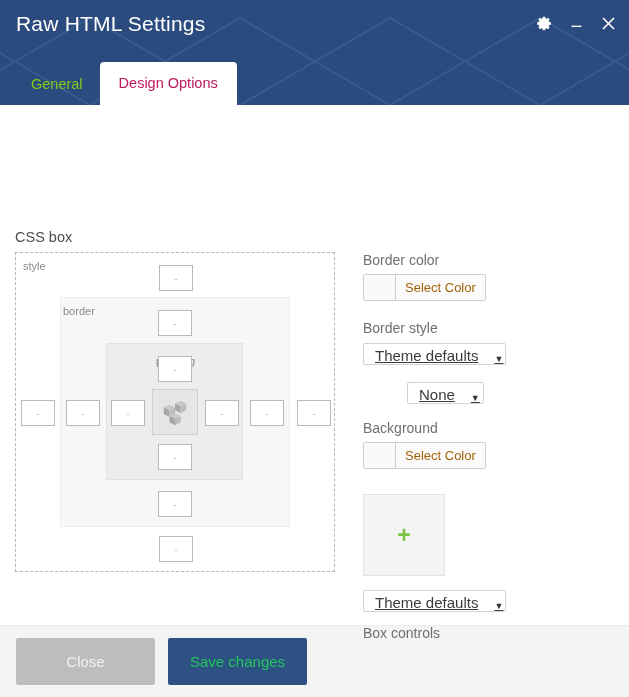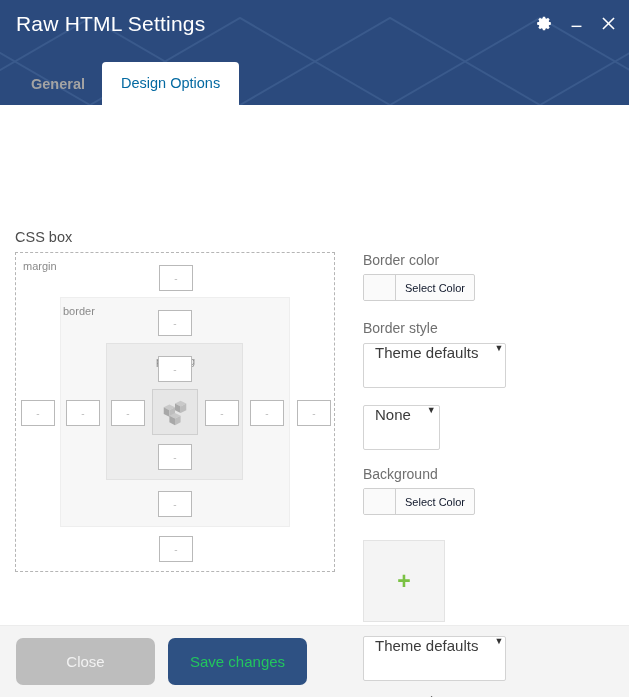--- a/index.html
+++ b/index.html
@@ -74,26 +74,26 @@
     z-index: 4;
   }
   .tab {
     padding: 13px 17px 14px 17px;
     font-size: 14.5px;
     cursor: pointer;
     line-height: 1;
     white-space: nowrap;
   }
   .tab.inactive {
-    color: #a3a3a3;
-    font-weight: bold;
+    color: #84cc16;
+    font-weight: normal;
     background: transparent;
   }
   .tab.active {
-    color: #0369a1;
+    color: #be185d;
     background: #ffffff;
     border-radius: 4px 4px 0 0;
     padding: 14px 19px 15px 19px;
   }
 
   
   .body {
     flex: 1 1 auto;
     position: relative;
     background: #ffffff;
@@ -206,47 +206,48 @@
   }
   .color-swatch {
     width: 32px;
     background: #fafafa;
     border-right: 1px solid #cfcfcf;
   }
   .color-text {
     padding: 0 9px;
     display: flex;
     align-items: center;
-    font-size: 11px;
-    color: #0f172a;
+    font-size: 13px;
+    color: #a16207;
     white-space: nowrap;
   }
 
   .sel {
     position: relative;
     display: inline-flex;
-    align-items: flex-start;
+    align-items: flex-end;
     border: 1px solid #d3d3d3;
     background: #ffffff;
-    height: 45px;
+    height: 22px;
     border-radius: 2px;
     cursor: pointer;
     padding: 0 11px;
     font-size: 15px;
     color: #3b3b3b;
+    text-decoration: underline;
   }
   .sel .sel-val { margin-right: 16px; white-space: nowrap; }
   .sel .caret {
     font-size: 9px;
     color: #333333;
     line-height: 1;
     margin-left: auto;
   }
   .sel.w-theme { width: 143px; }
-  .sel.w-none  { width: 77px; }
+  .sel.w-none  { width: 77px; margin-left: 44px; }
 
   .imagebox {
     width: 82px;
     height: 82px;
     background: #f4f4f4;
     border: 1px solid #e3e3e3;
     display: flex;
     align-items: center;
     justify-content: center;
     cursor: pointer;
@@ -264,21 +265,21 @@
     flex: 0 0 72px;
     background: #f4f4f4;
     border-top: 1px solid #ececec;
     display: flex;
     align-items: center;
     padding-left: 16px;
     gap: 13px;
   }
   .btn {
     border: none;
-    border-radius: 7px;
+    border-radius: 2px;
     font-size: 15px;
     cursor: pointer;
     font-family: "Liberation Sans", sans-serif;
     height: 47px;
   }
   .btn-close {
     background: #bdbdbd;
     color: #f2f2f2;
     width: 139px;
   }
@@ -328,21 +329,21 @@
       <div class="tab inactive">General</div>
       <div class="tab active">Design Options</div>
     </div>
   </div>
 
   <div class="body">
 
     <div class="section-title">CSS box</div>
 
     <div class="cssbox">
-      <div class="boxlabel label-margin">margin</div>
+      <div class="boxlabel label-margin">style</div>
 
       <input class="mini-input" style="left: 143px; top: 12px;" placeholder="-">
       <input class="mini-input" style="left: 143px; top: 283px;" placeholder="-">
 
       <input class="mini-input" style="left: 5px; top: 147px;" placeholder="-">
       <input class="mini-input" style="left: 281px; top: 147px;" placeholder="-">
 
       <div class="border-box">
         <div class="boxlabel label-border">border</div>
 

